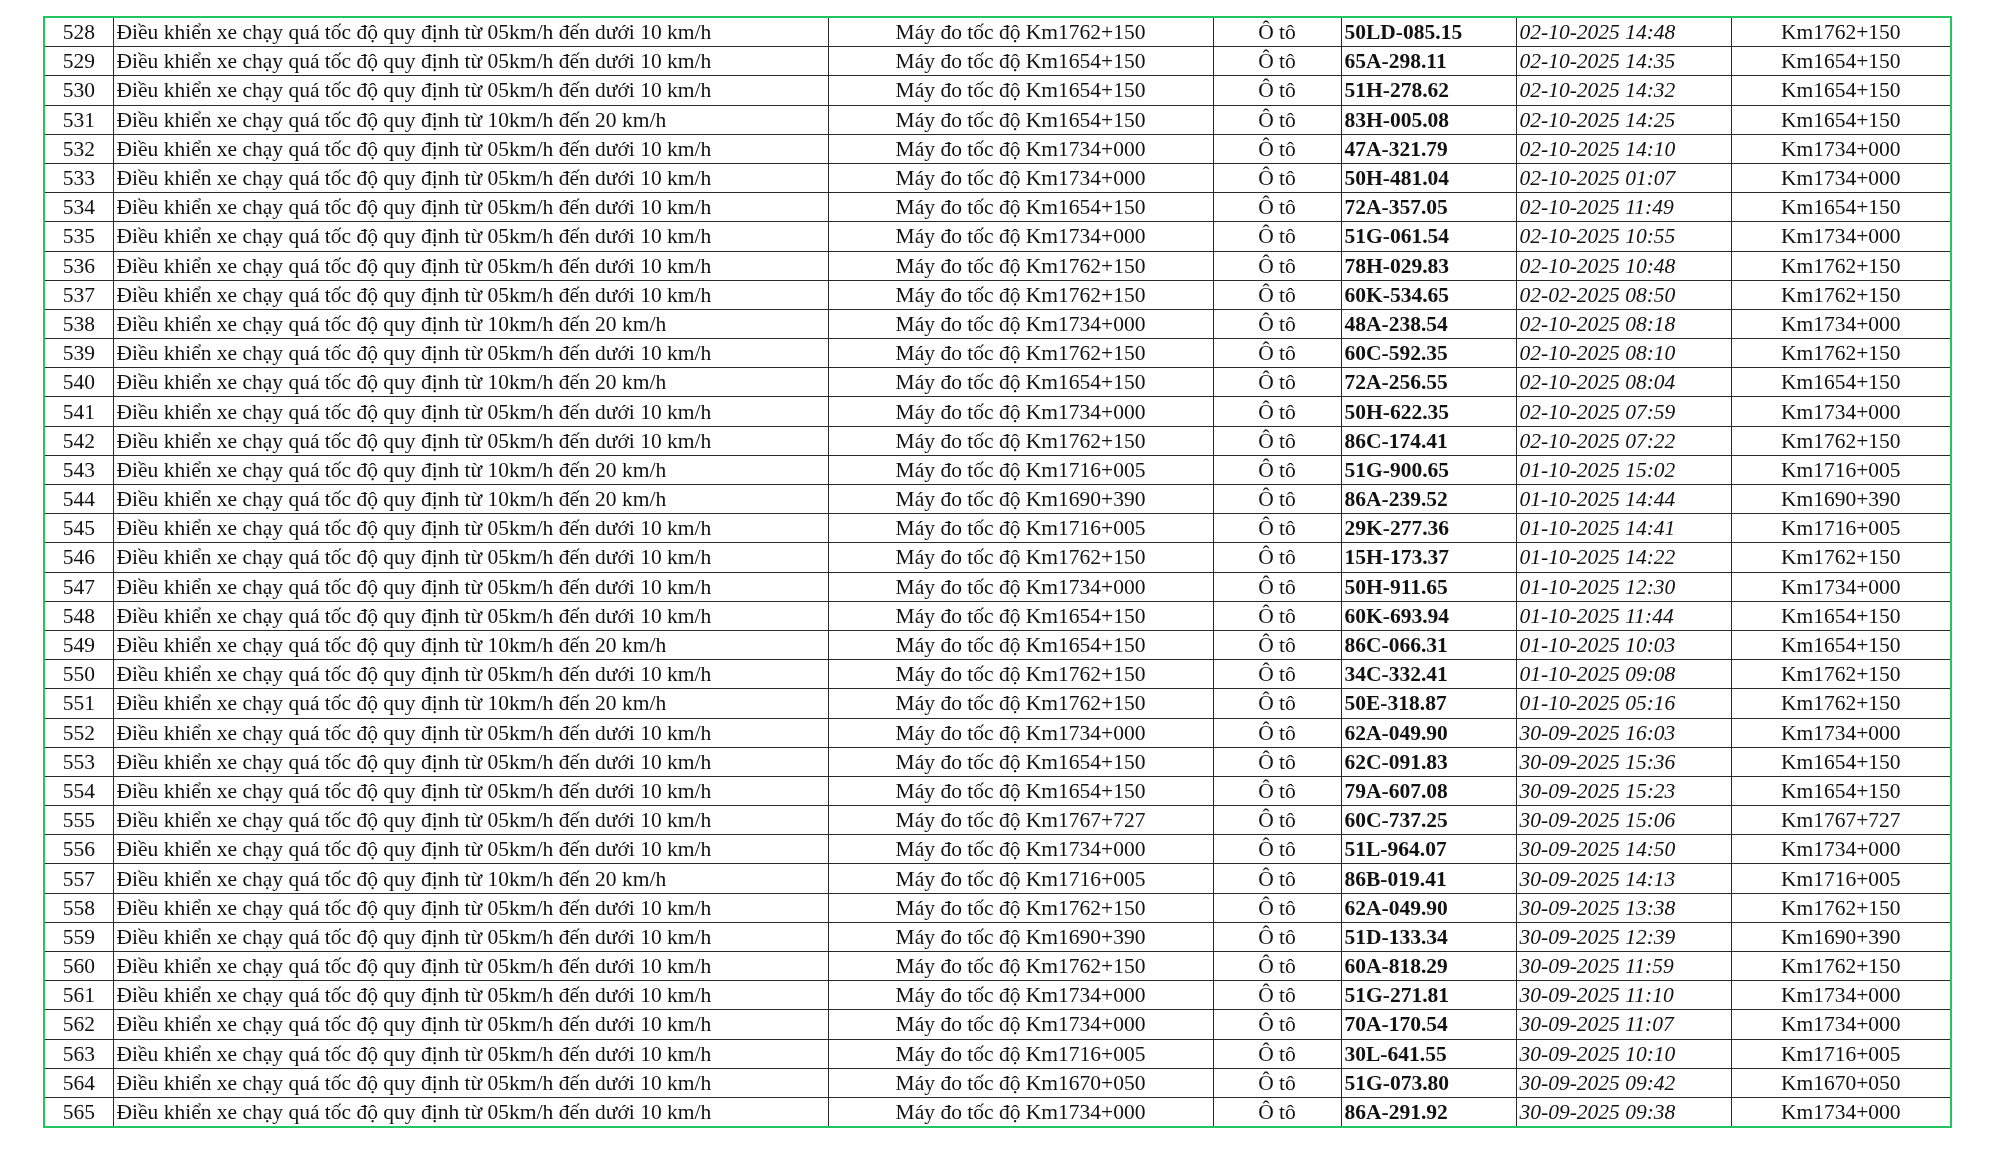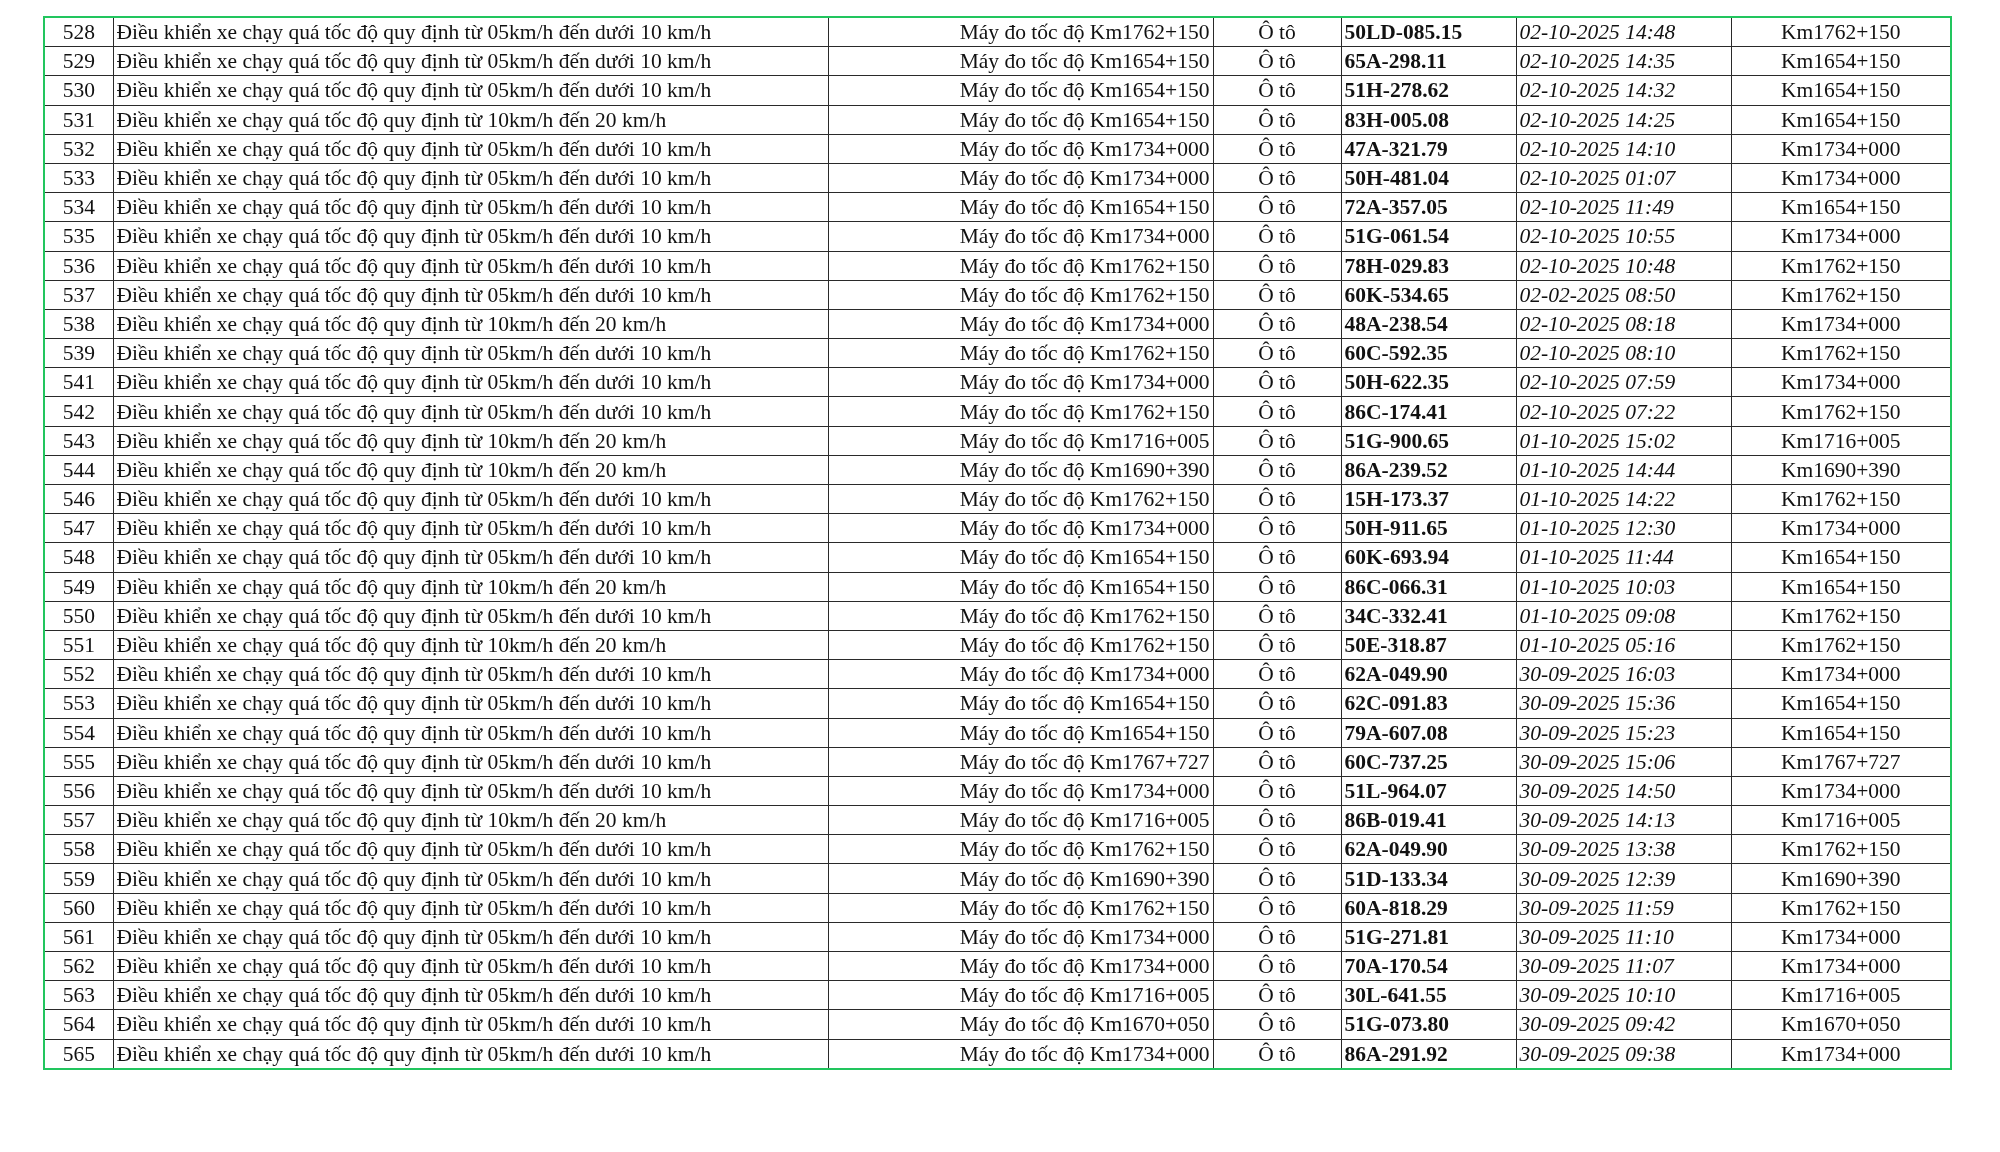--- a/index.html
+++ b/index.html
@@ -11,21 +11,21 @@
     border: 2px solid #22c55e;
   }
   table.violations td {
     border: 1.5px solid #2a2a2a;
     height: 28.2px; padding: 0 3px;
     font-size: 21.5px; line-height: 28px; white-space: nowrap; overflow: hidden;
     vertical-align: middle;
   }
   td.c-stt { text-align: center; }
   td.c-desc { text-align: left; }
-  td.c-dev { text-align: right; margin-top: 23px; }
+  td.c-dev { text-align: center; margin-top: 23px; }
   td.c-veh { text-align: center; margin-top: 31px; }
   td.c-plate { text-align: left; font-weight: bold; }
   td.c-time { text-align: left; font-style: italic; }
   td.c-loc { text-align: center; }
 </style>
 </head>
 <body>
 
 <table class="violations">
   <colgroup>
@@ -151,20 +151,29 @@
   <tr>
     <td class="c-stt">539</td>
     <td class="c-desc">Điều khiển xe chạy quá tốc độ quy định từ 05km/h đến dưới 10 km/h</td>
     <td class="c-dev">Máy đo tốc độ Km1762+150</td>
     <td class="c-veh">Ô tô</td>
     <td class="c-plate">60C-592.35</td>
     <td class="c-time">02-10-2025 08:10</td>
     <td class="c-loc">Km1762+150</td>
   </tr>
 
+  <tr>
+    <td class="c-stt">540</td>
+    <td class="c-desc">Điều khiển xe chạy quá tốc độ quy định từ 10km/h đến 20 km/h</td>
+    <td class="c-dev">Máy đo tốc độ Km1654+150</td>
+    <td class="c-veh">Ô tô</td>
+    <td class="c-plate">72A-256.55</td>
+    <td class="c-time">02-10-2025 08:04</td>
+    <td class="c-loc">Km1654+150</td>
+  </tr>
 
   <tr>
     <td class="c-stt">541</td>
     <td class="c-desc">Điều khiển xe chạy quá tốc độ quy định từ 05km/h đến dưới 10 km/h</td>
     <td class="c-dev">Máy đo tốc độ Km1734+000</td>
     <td class="c-veh">Ô tô</td>
     <td class="c-plate">50H-622.35</td>
     <td class="c-time">02-10-2025 07:59</td>
     <td class="c-loc">Km1734+000</td>
   </tr>
@@ -192,20 +201,29 @@
   <tr>
     <td class="c-stt">544</td>
     <td class="c-desc">Điều khiển xe chạy quá tốc độ quy định từ 10km/h đến 20 km/h</td>
     <td class="c-dev">Máy đo tốc độ Km1690+390</td>
     <td class="c-veh">Ô tô</td>
     <td class="c-plate">86A-239.52</td>
     <td class="c-time">01-10-2025 14:44</td>
     <td class="c-loc">Km1690+390</td>
   </tr>
 
+  <tr>
+    <td class="c-stt">545</td>
+    <td class="c-desc">Điều khiển xe chạy quá tốc độ quy định từ 05km/h đến dưới 10 km/h</td>
+    <td class="c-dev">Máy đo tốc độ Km1716+005</td>
+    <td class="c-veh">Ô tô</td>
+    <td class="c-plate">29K-277.36</td>
+    <td class="c-time">01-10-2025 14:41</td>
+    <td class="c-loc">Km1716+005</td>
+  </tr>
 
   <tr>
     <td class="c-stt">546</td>
     <td class="c-desc">Điều khiển xe chạy quá tốc độ quy định từ 05km/h đến dưới 10 km/h</td>
     <td class="c-dev">Máy đo tốc độ Km1762+150</td>
     <td class="c-veh">Ô tô</td>
     <td class="c-plate">15H-173.37</td>
     <td class="c-time">01-10-2025 14:22</td>
     <td class="c-loc">Km1762+150</td>
   </tr>

